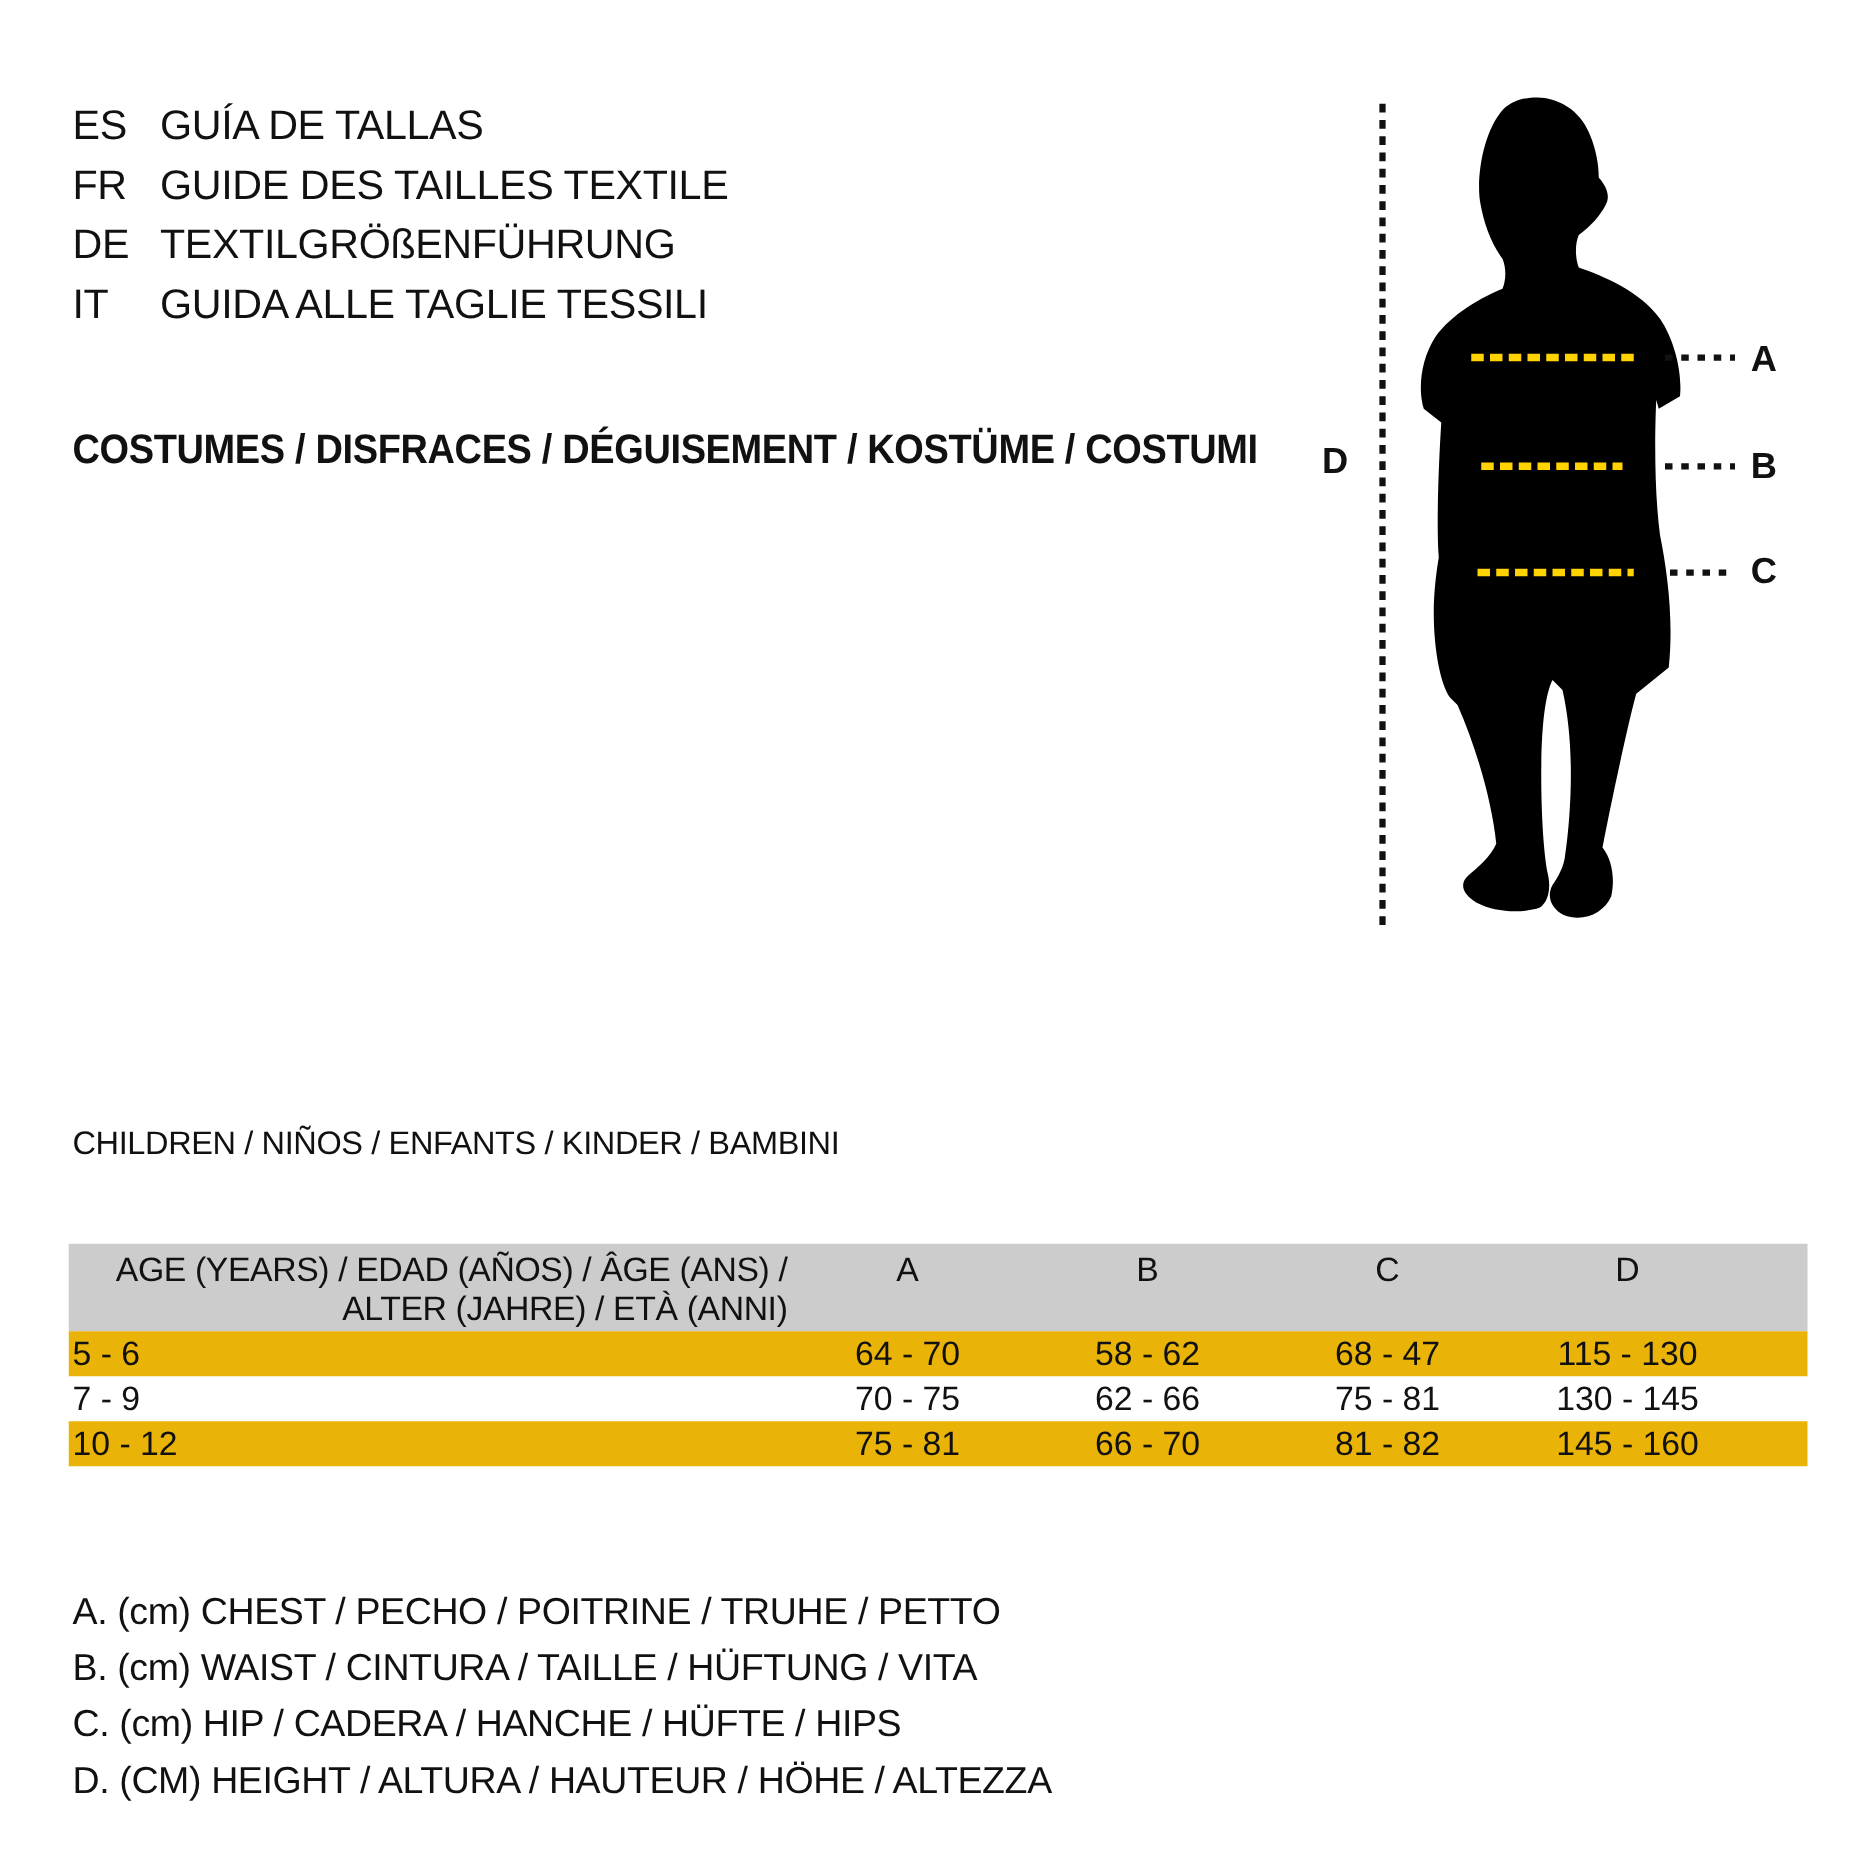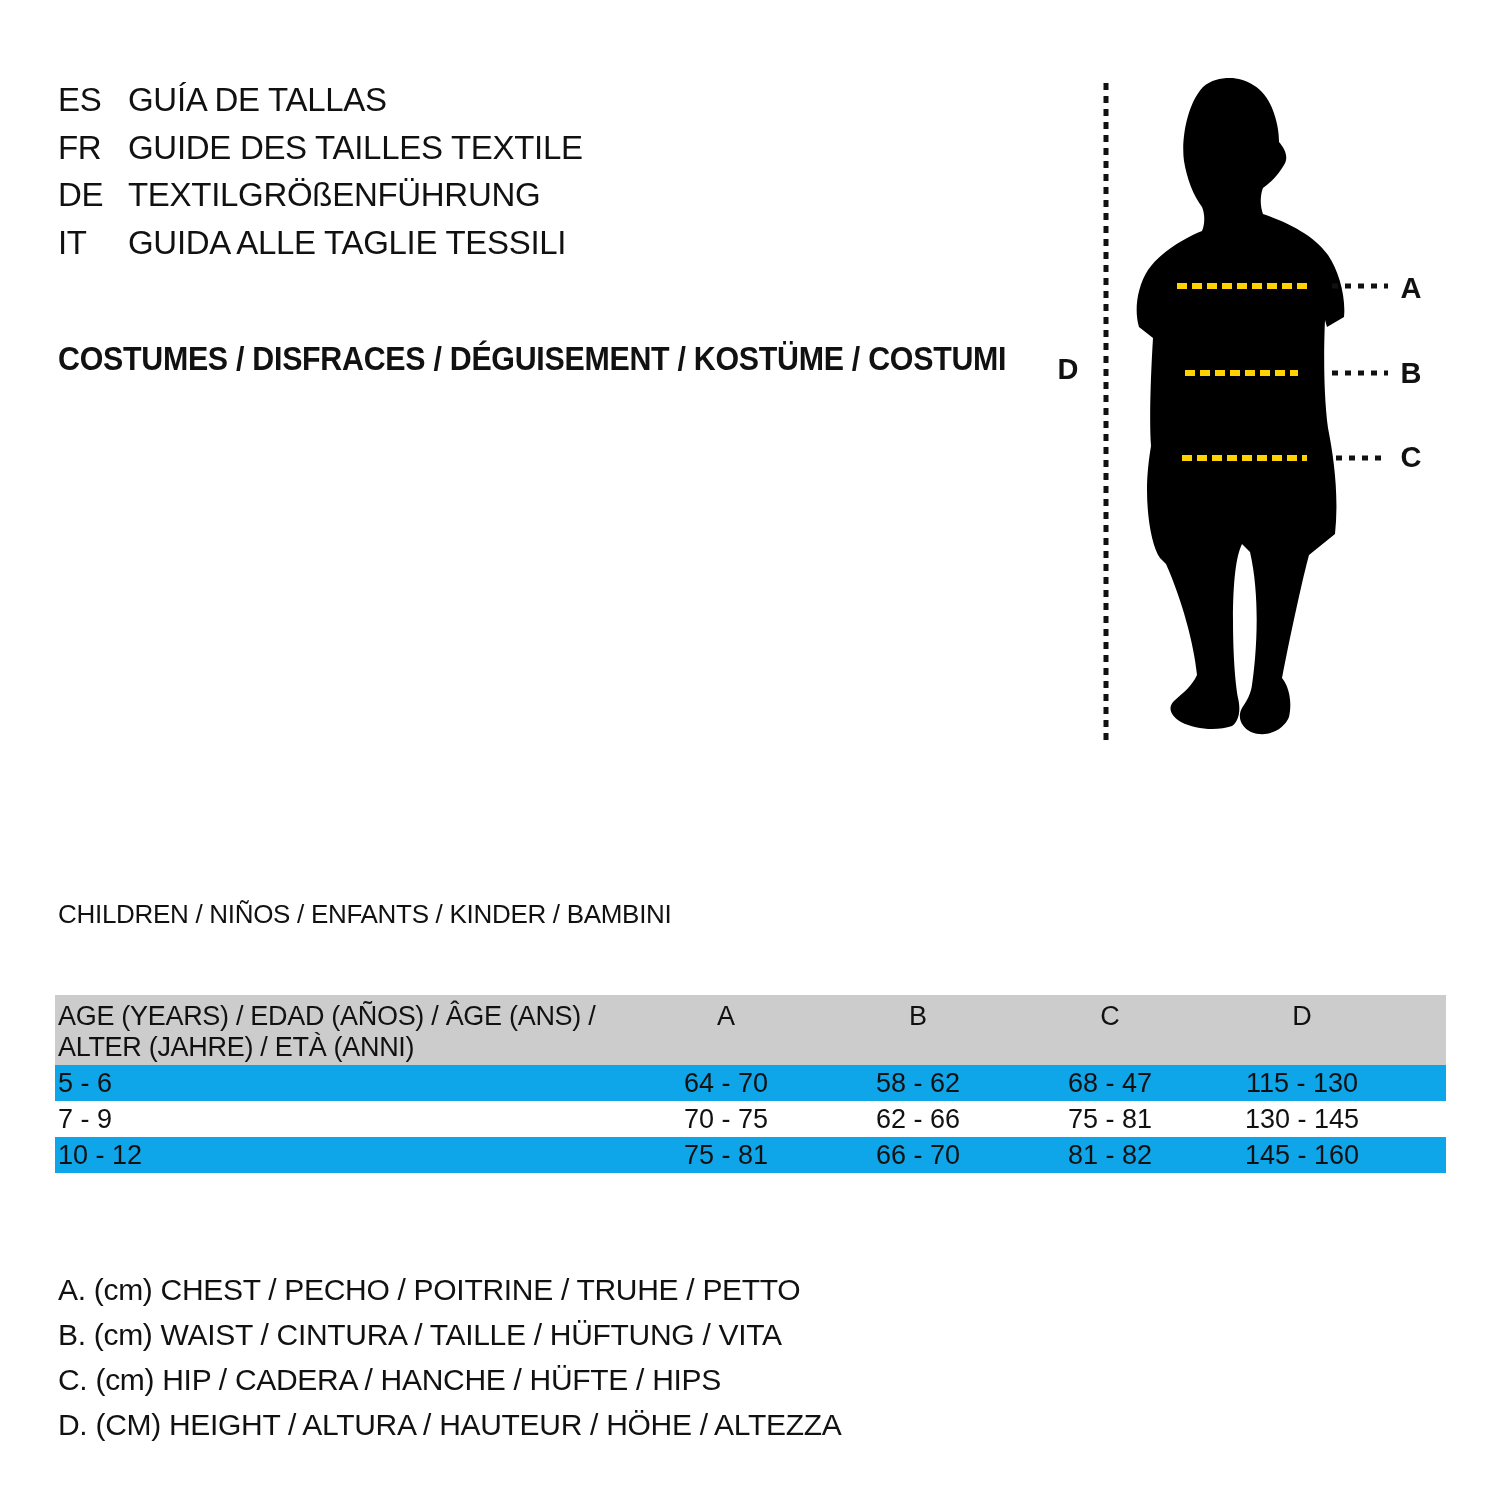--- a/index.html
+++ b/index.html
@@ -30,24 +30,24 @@
   .label-b { left:1391px; top:358px; }
   .label-c { left:1391px; top:442px; }
 
   
   .children-heading { left:58px; top:899px; font-size:26px; letter-spacing:-0.3px; white-space:nowrap; }
 
   
   .size-table { left:55px; top:995px; width:1391px; }
   .t-grid { display:grid; grid-template-columns:575px 192px 192px 192px 192px; }
   .t-header { background:#cccccc; height:70px; padding-top:6px; }
-  .t-header .age-head { padding-left:3px; font-size:27px; line-height:31px; letter-spacing:-0.3px; white-space:nowrap; }
+  .t-header .age-head { padding-left:3px; font-size:27px; line-height:31px; letter-spacing:-0.3px; white-space:nowrap;text-align:right; }
   .t-header .col-head { font-size:27px; line-height:31px; text-align:center; }
   .t-row { height:36px; font-size:27px; line-height:36px; }
-  .t-row.alt { background:#0ea5e9; }
+  .t-row.alt { background:#eab308; }
   .t-row .age-cell { padding-left:3px; white-space:nowrap; }
   .t-row .val-cell { text-align:center; white-space:nowrap; }
 
   
   .legend { left:58px; top:1246px;margin-top:21px; }
   .legend-line { font-size:30px; line-height:45px; letter-spacing:-0.3px; white-space:nowrap; }
 </style>
 </head>
 <body>
 

